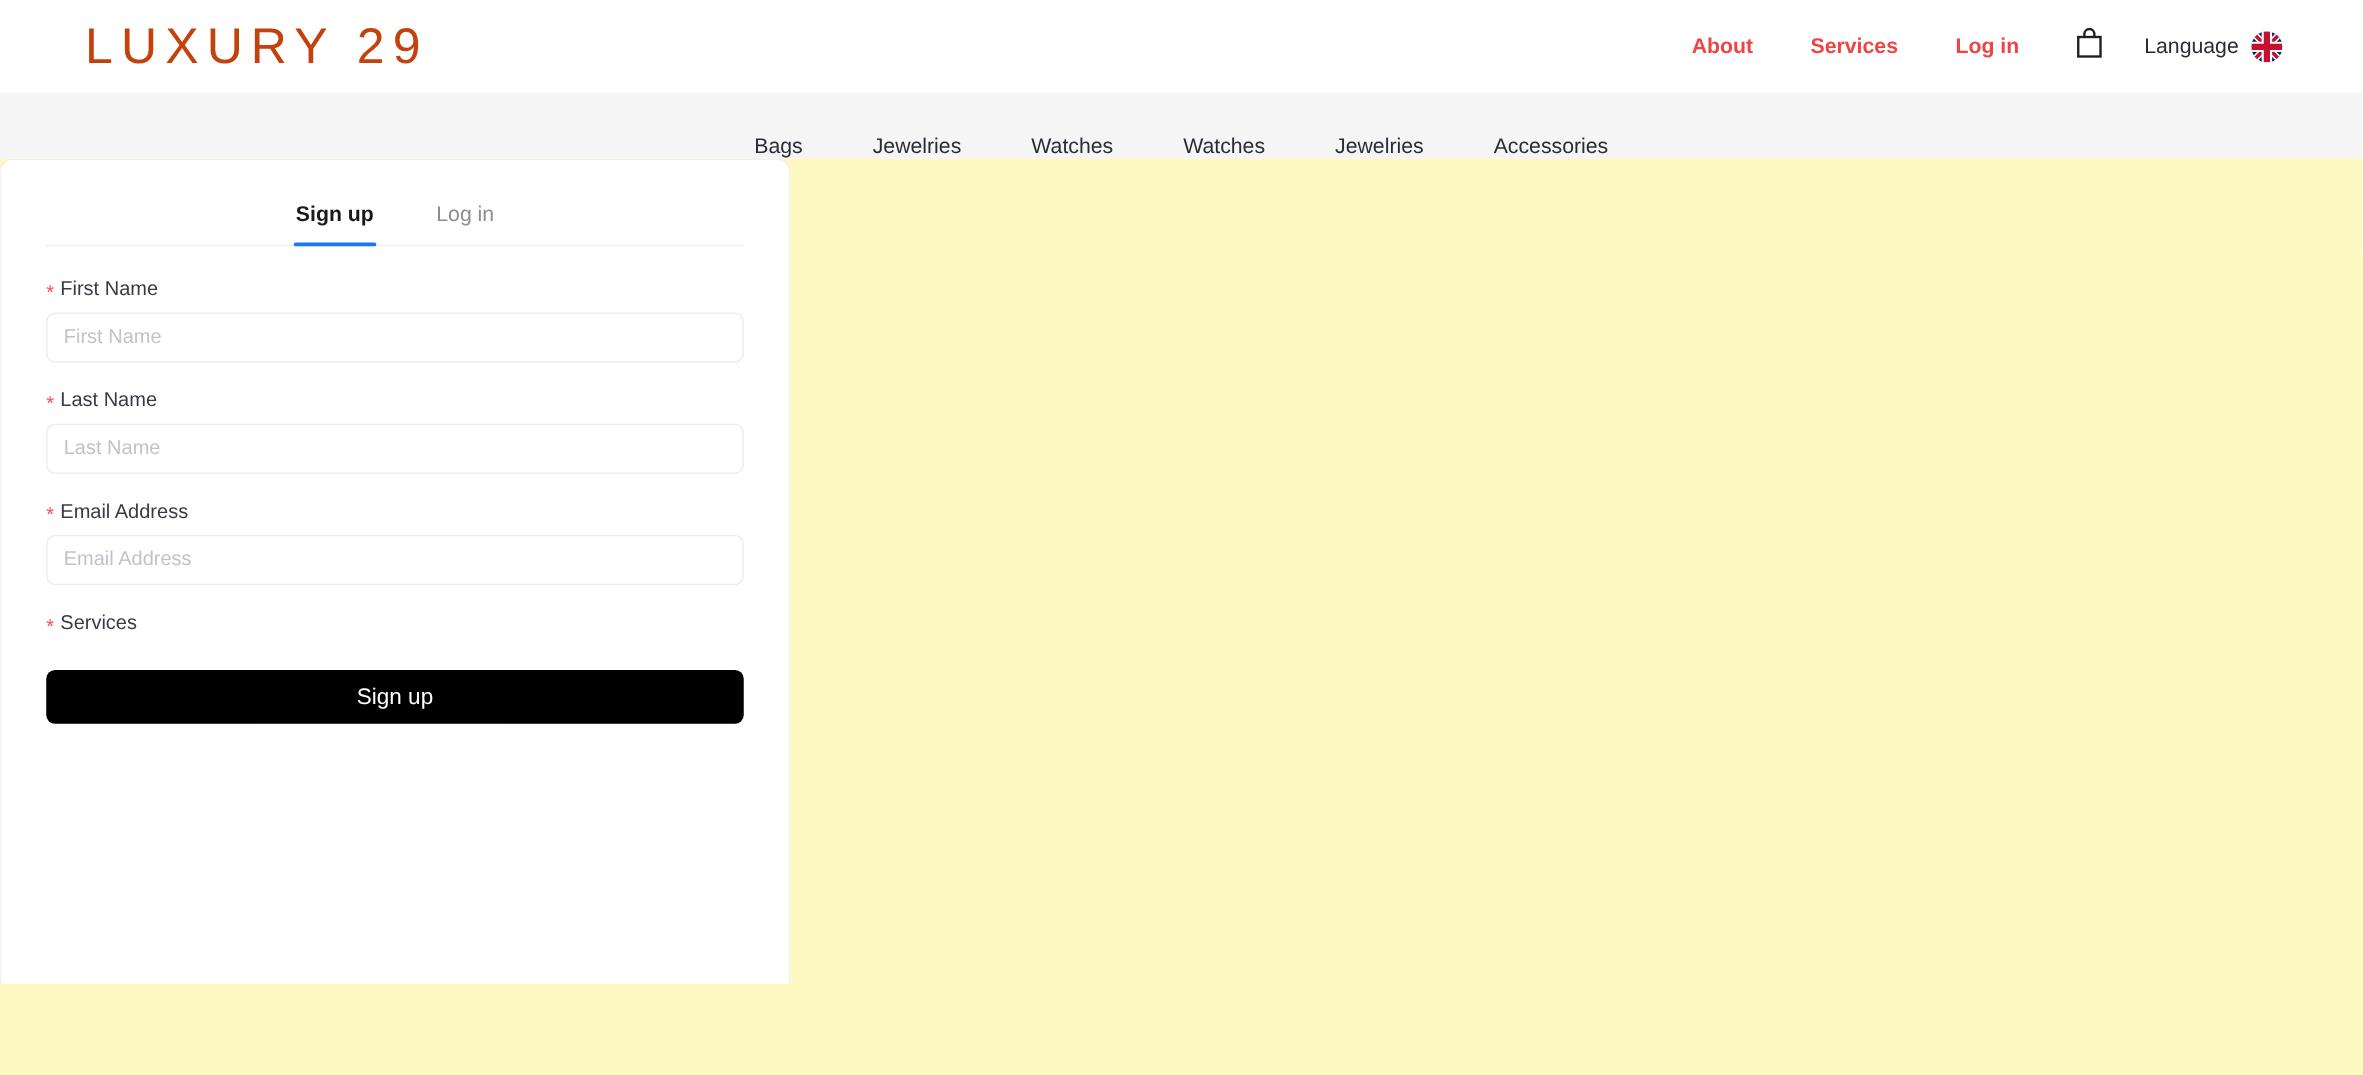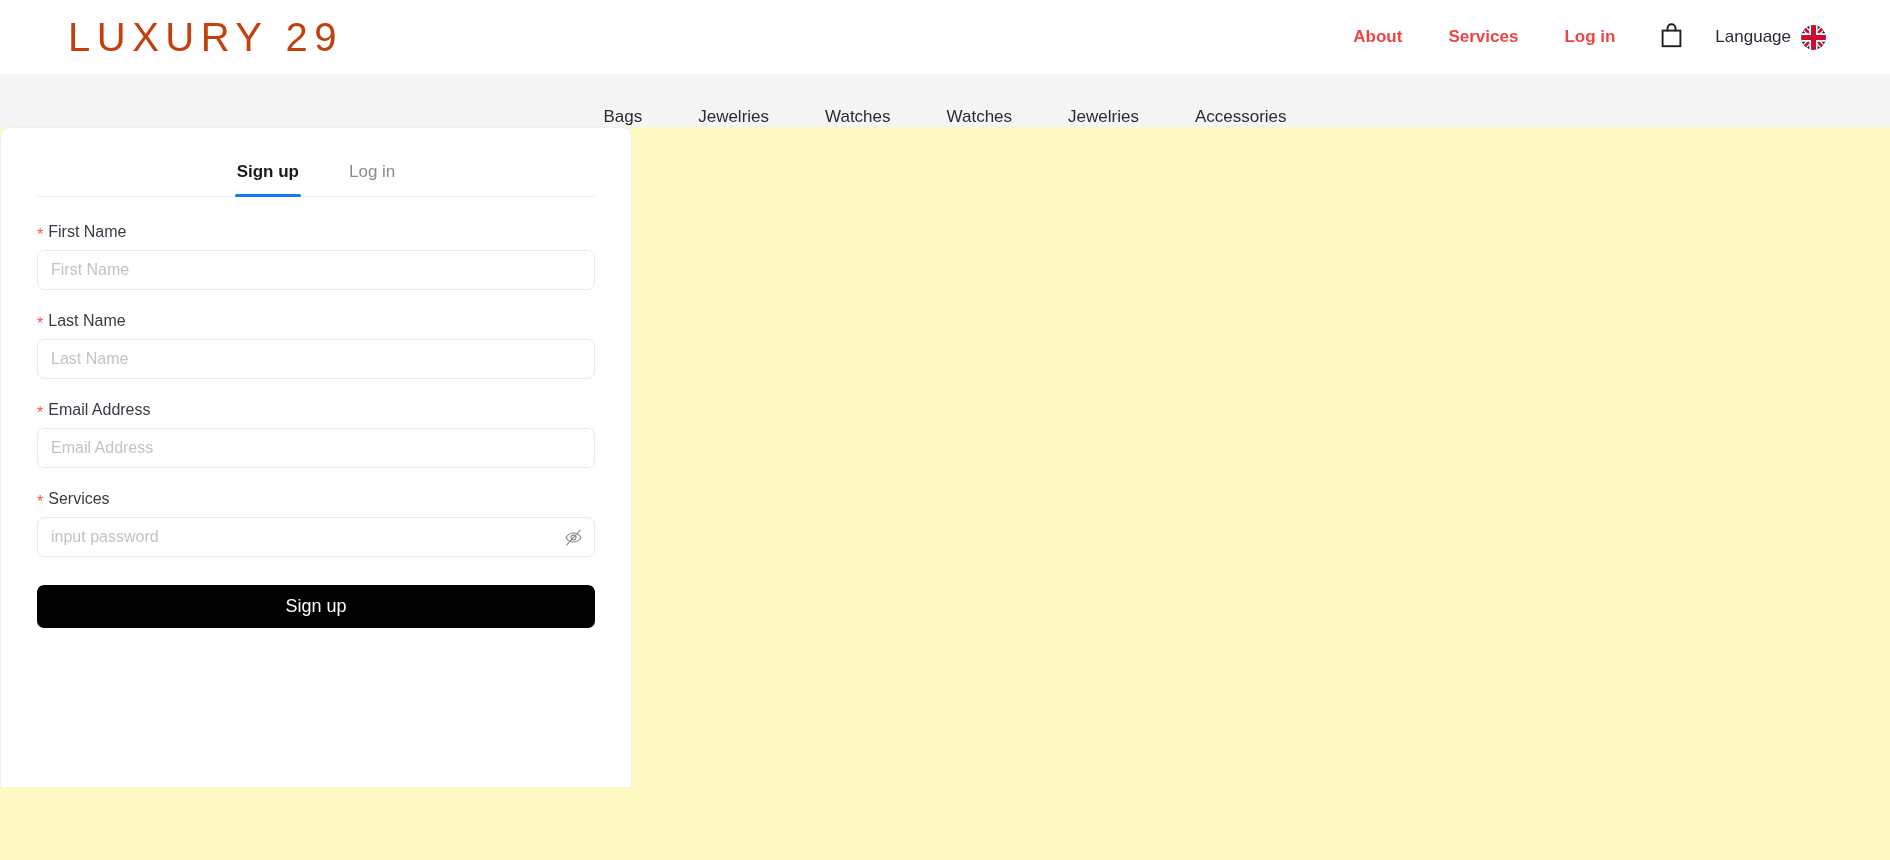--- a/index.html
+++ b/index.html
@@ -283,28 +283,18 @@
         <div class="input-wrap">
           <input class="input" type="text" placeholder="Email Address" style="">
         </div>
       </div>
 
       <div class="field">
         <div class="field-label">
           <span class="req">*</span>
           <span>Services</span>
         </div>
-        <div class="input-wrap">
-          <input class="input has-icon" type="password" placeholder="input password" style="">
-          <button class="eye-btn">
-            <svg width="19" height="19" viewBox="0 0 24 24" fill="none">
-              <path d="M2.5 12C2.5 12 6 6.3 12 6.3C18 6.3 21.5 12 21.5 12C21.5 12 18 17.7 12 17.7C6 17.7 2.5 12 2.5 12Z" stroke="#8c8c8c" stroke-width="1.5"></path>
-              <circle cx="12" cy="12" r="3.1" stroke="#8c8c8c" stroke-width="1.5"></circle>
-              <path d="M3.4 21.2L20.6 2.8" stroke="#8c8c8c" stroke-width="1.5" stroke-linecap="round"></path>
-            </svg>
-          </button>
-        </div>
       </div>
 
       <button class="submit-btn">Sign up</button>
     </div>
   </div>
 </div>
 
 </body></html>

